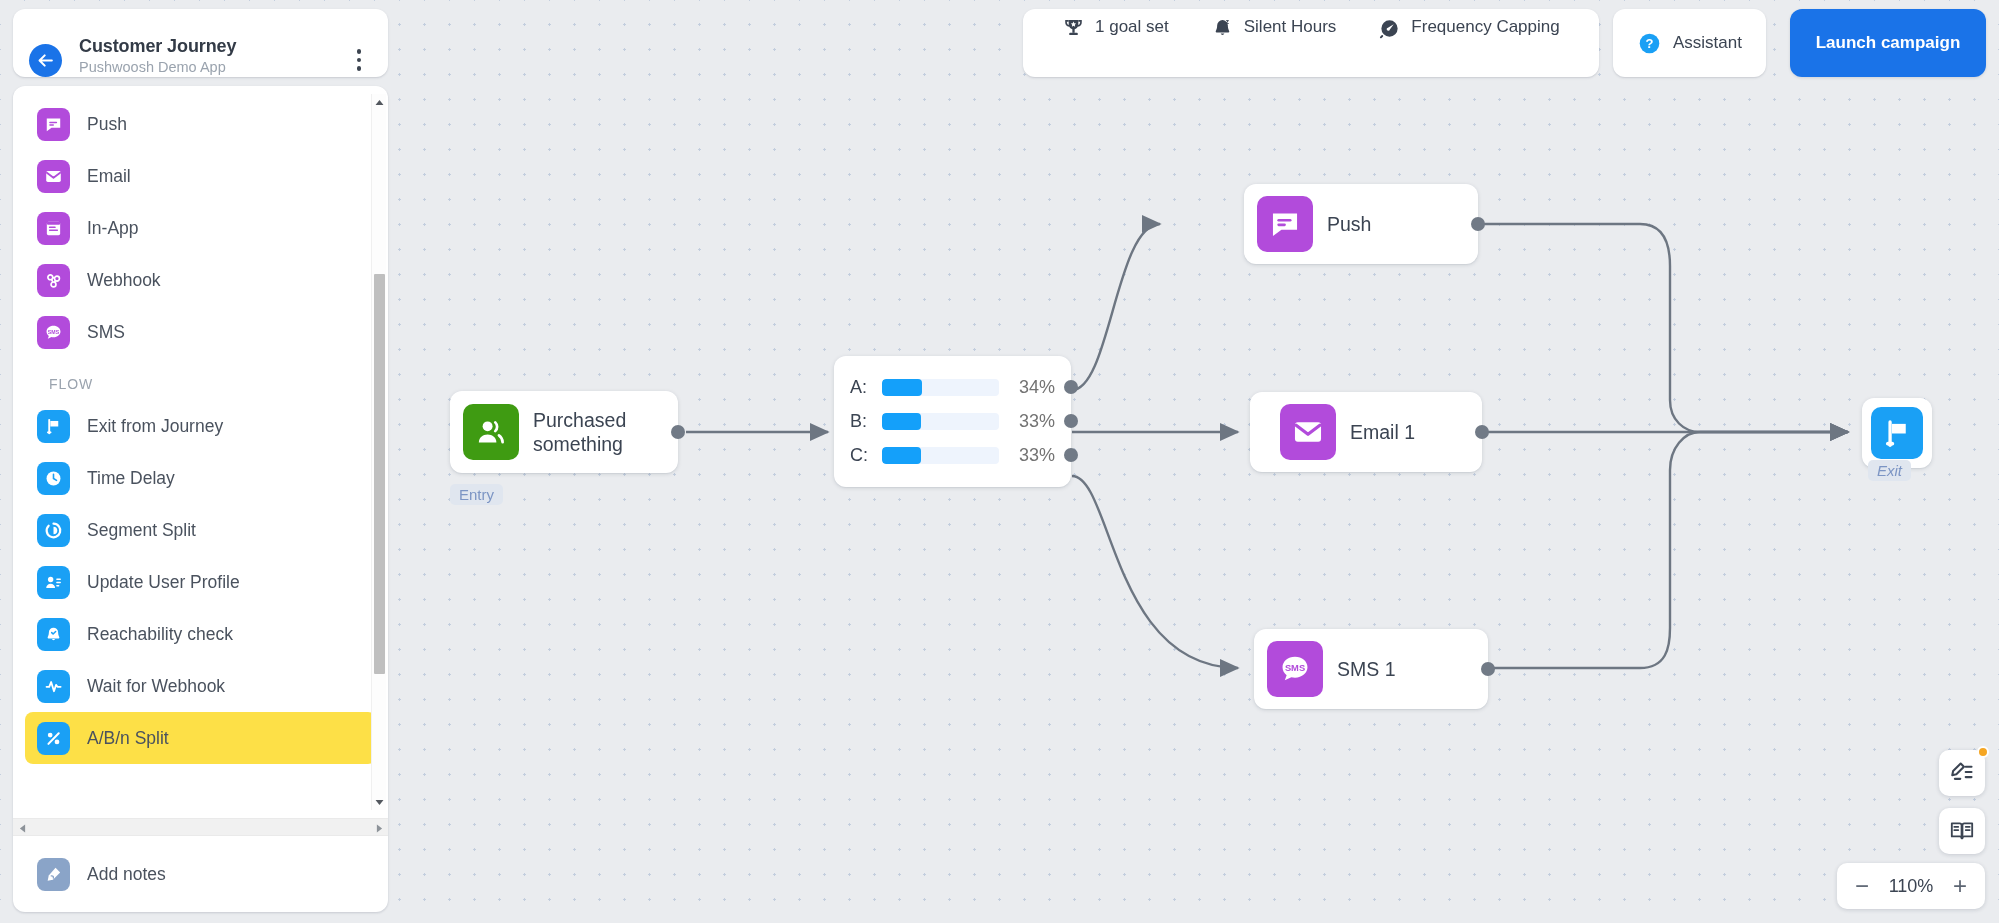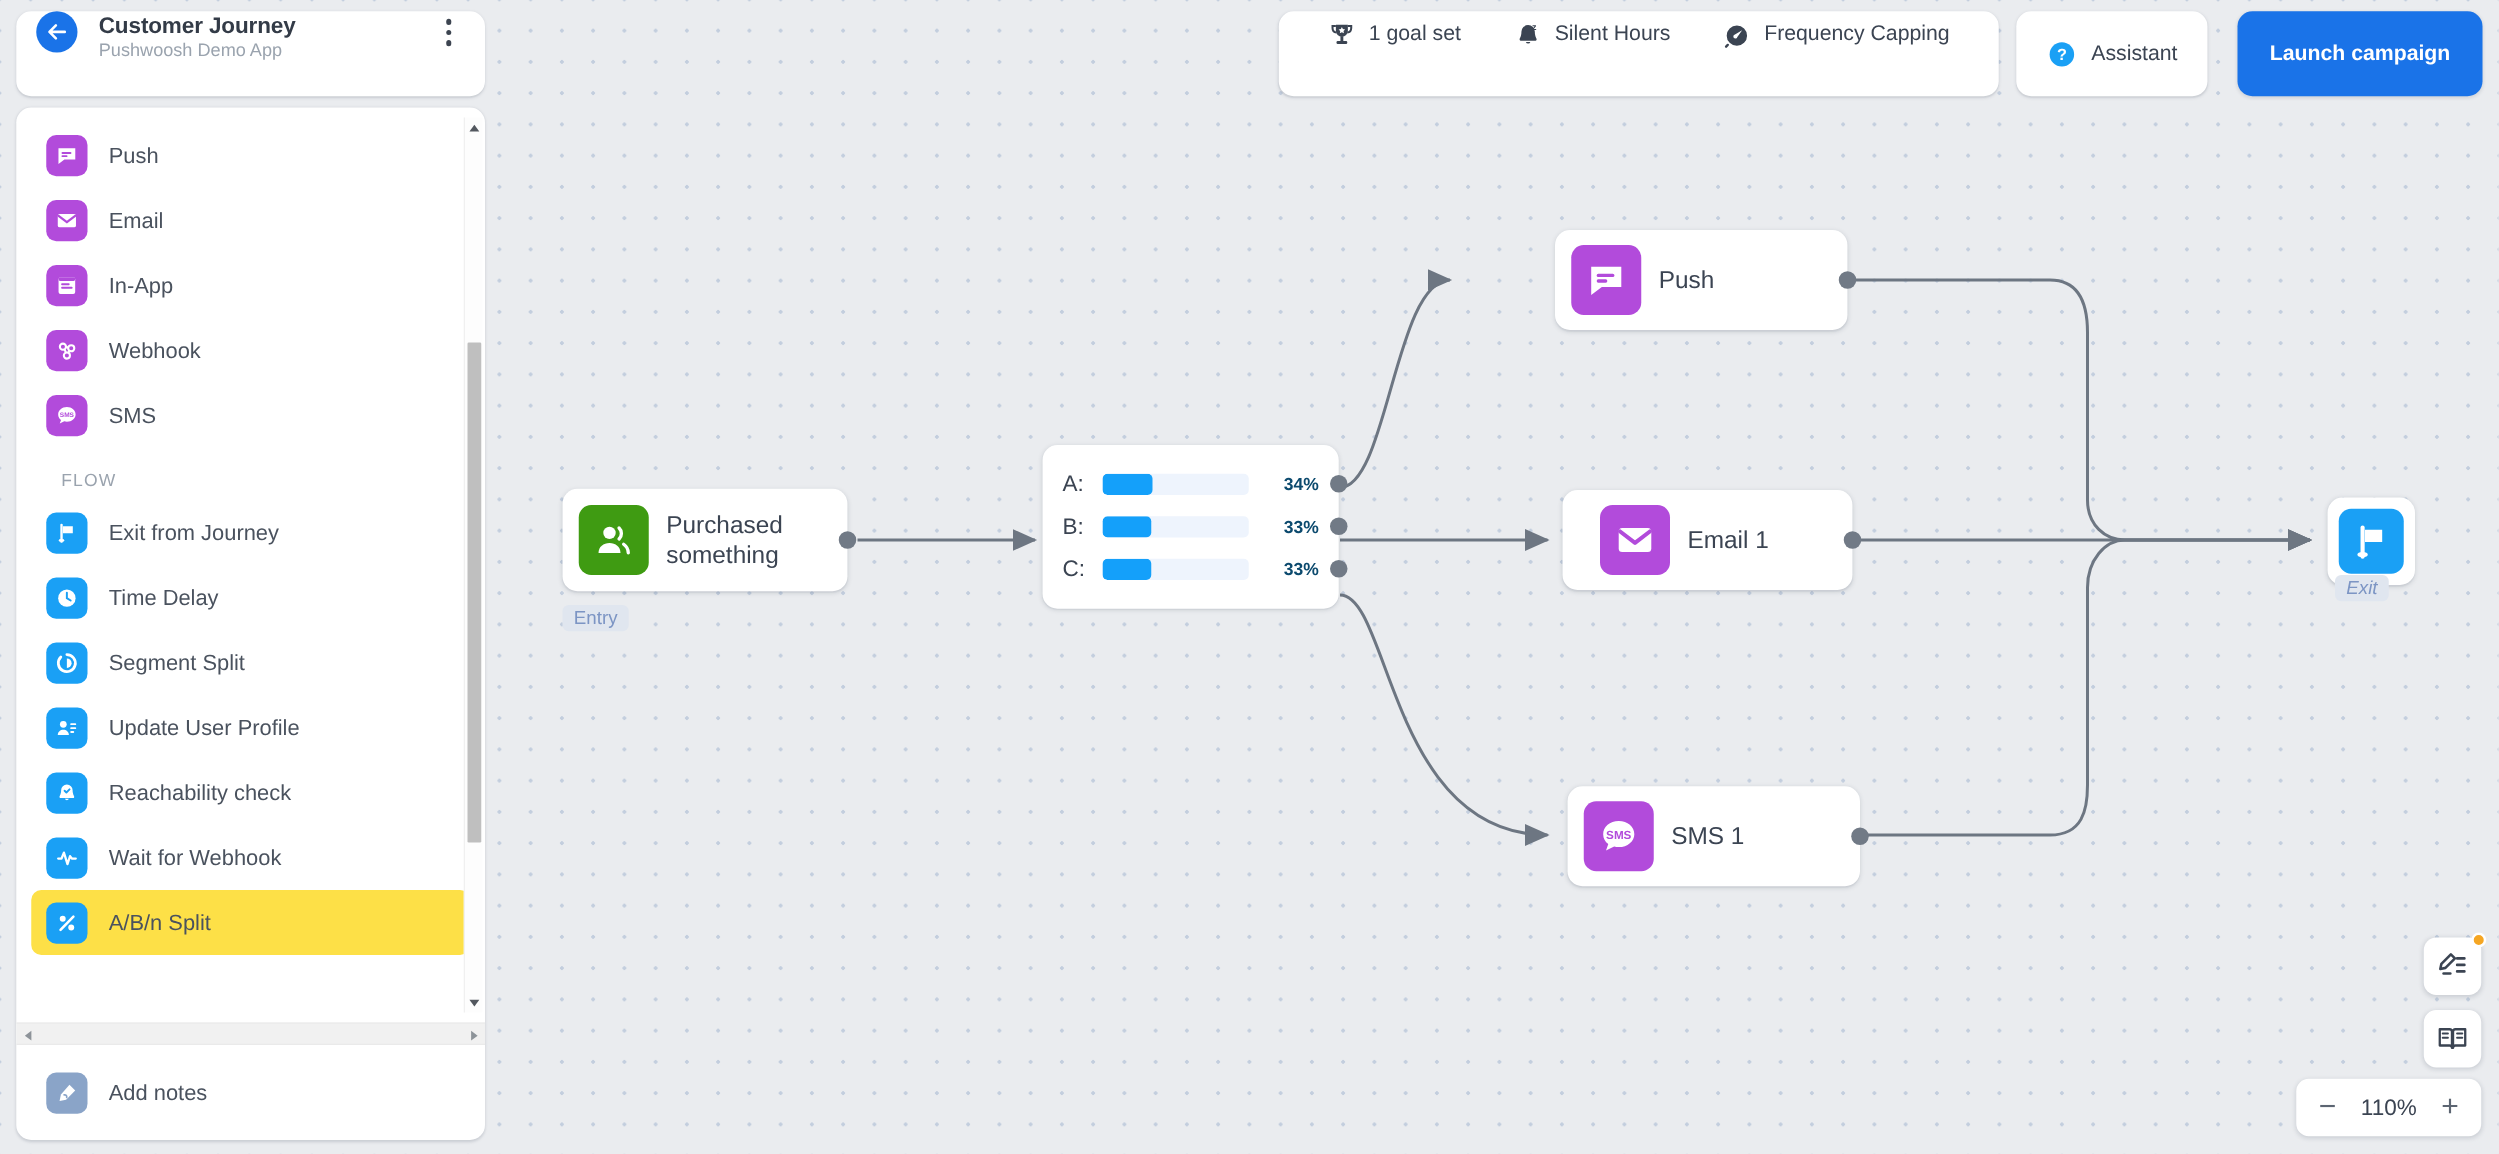--- a/index.html
+++ b/index.html
@@ -23,21 +23,21 @@
   
   .header-card {
     position: absolute;
     background: #ffffff;
     border-radius: 10px;
     box-shadow: 0 1px 3px rgba(16,30,54,.10), 0 1px 1px rgba(16,30,54,.06);
   }
 
   #journey-card {
     left: 13px; top: 9px; width: 375px; height: 68px;
-    display: flex; align-items: flex-start; padding: 0 16px;
+    display: flex; align-items: flex-end; padding: 0 16px;
     border-radius: 12px;
   }
   #back-btn {
     width: 33px; height: 33px; border-radius: 50%;
     background: #1a73e8; flex: 0 0 33px;
     display: flex; align-items: center; justify-content: center;
     cursor: pointer;
   }
   #back-btn svg { width: 19px; height: 19px; }
   .journey-text { margin-left: 17px; flex: 1; min-width: 0; }
@@ -174,21 +174,21 @@
     display: flex; align-items: center; height: 34px; padding: 0 16px; gap: 10px;
   }
   .split-key { font-size: 18px; color: #3b4452; width: 22px; font-weight: normal; }
   .split-bar {
     flex: 1; height: 17px; border-radius: 4px; background: #eef4fd; position: relative;
     overflow: hidden;
   }
   .split-bar > span {
     position: absolute; left: 0; top: 0; bottom: 0; background: #14a0fa; border-radius: 4px;
   }
-  .split-pct { font-size: 14px; font-weight: bold; color: #0c4a6e; width: 46px; text-align: right; }
+  .split-pct { font-size: 18px; font-weight: normal; color: #737373; width: 46px; text-align: right; }
 
   
   #edges { position: absolute; inset: 0; pointer-events: none; }
 
   
   .fab {
     position: absolute; width: 46px; height: 46px; background: #fff;
     border-radius: 10px; display: flex; align-items: center; justify-content: center;
     box-shadow: 0 1px 4px rgba(16,30,54,.16); cursor: pointer;
   }

